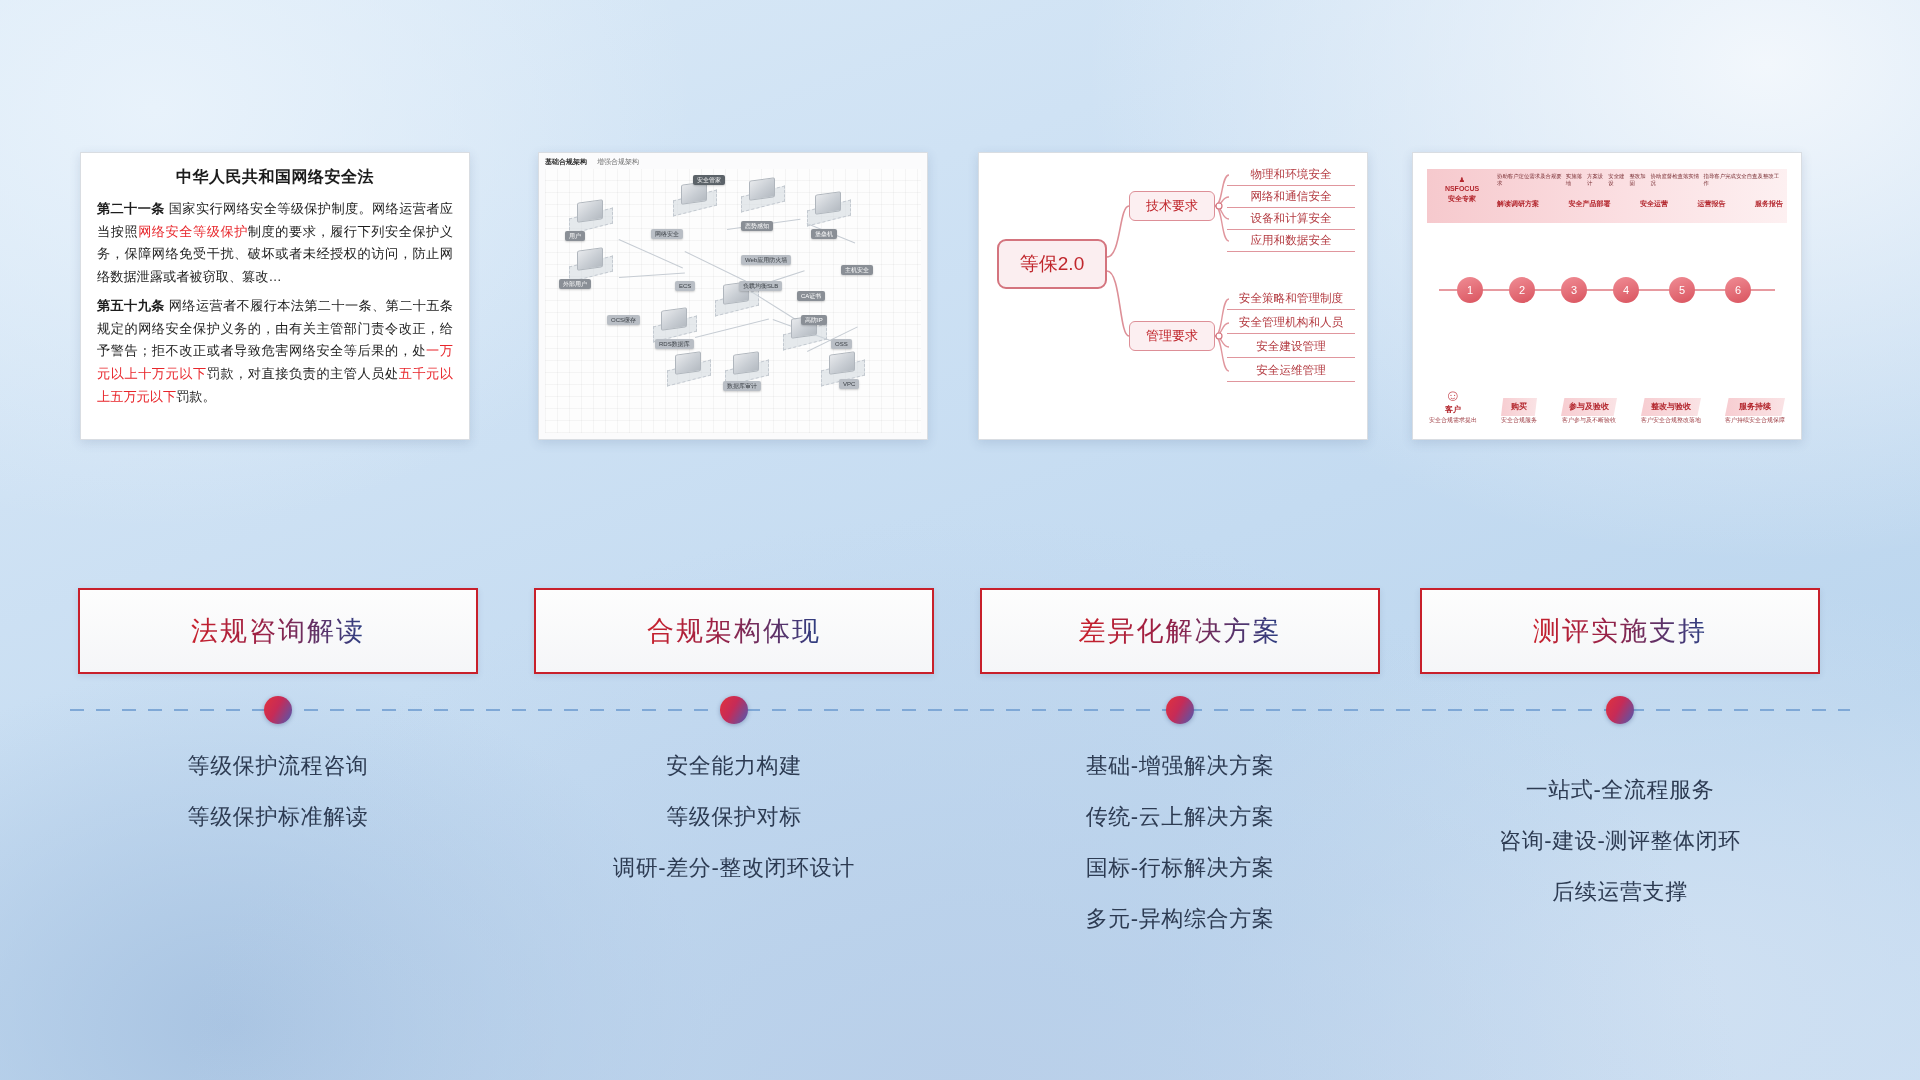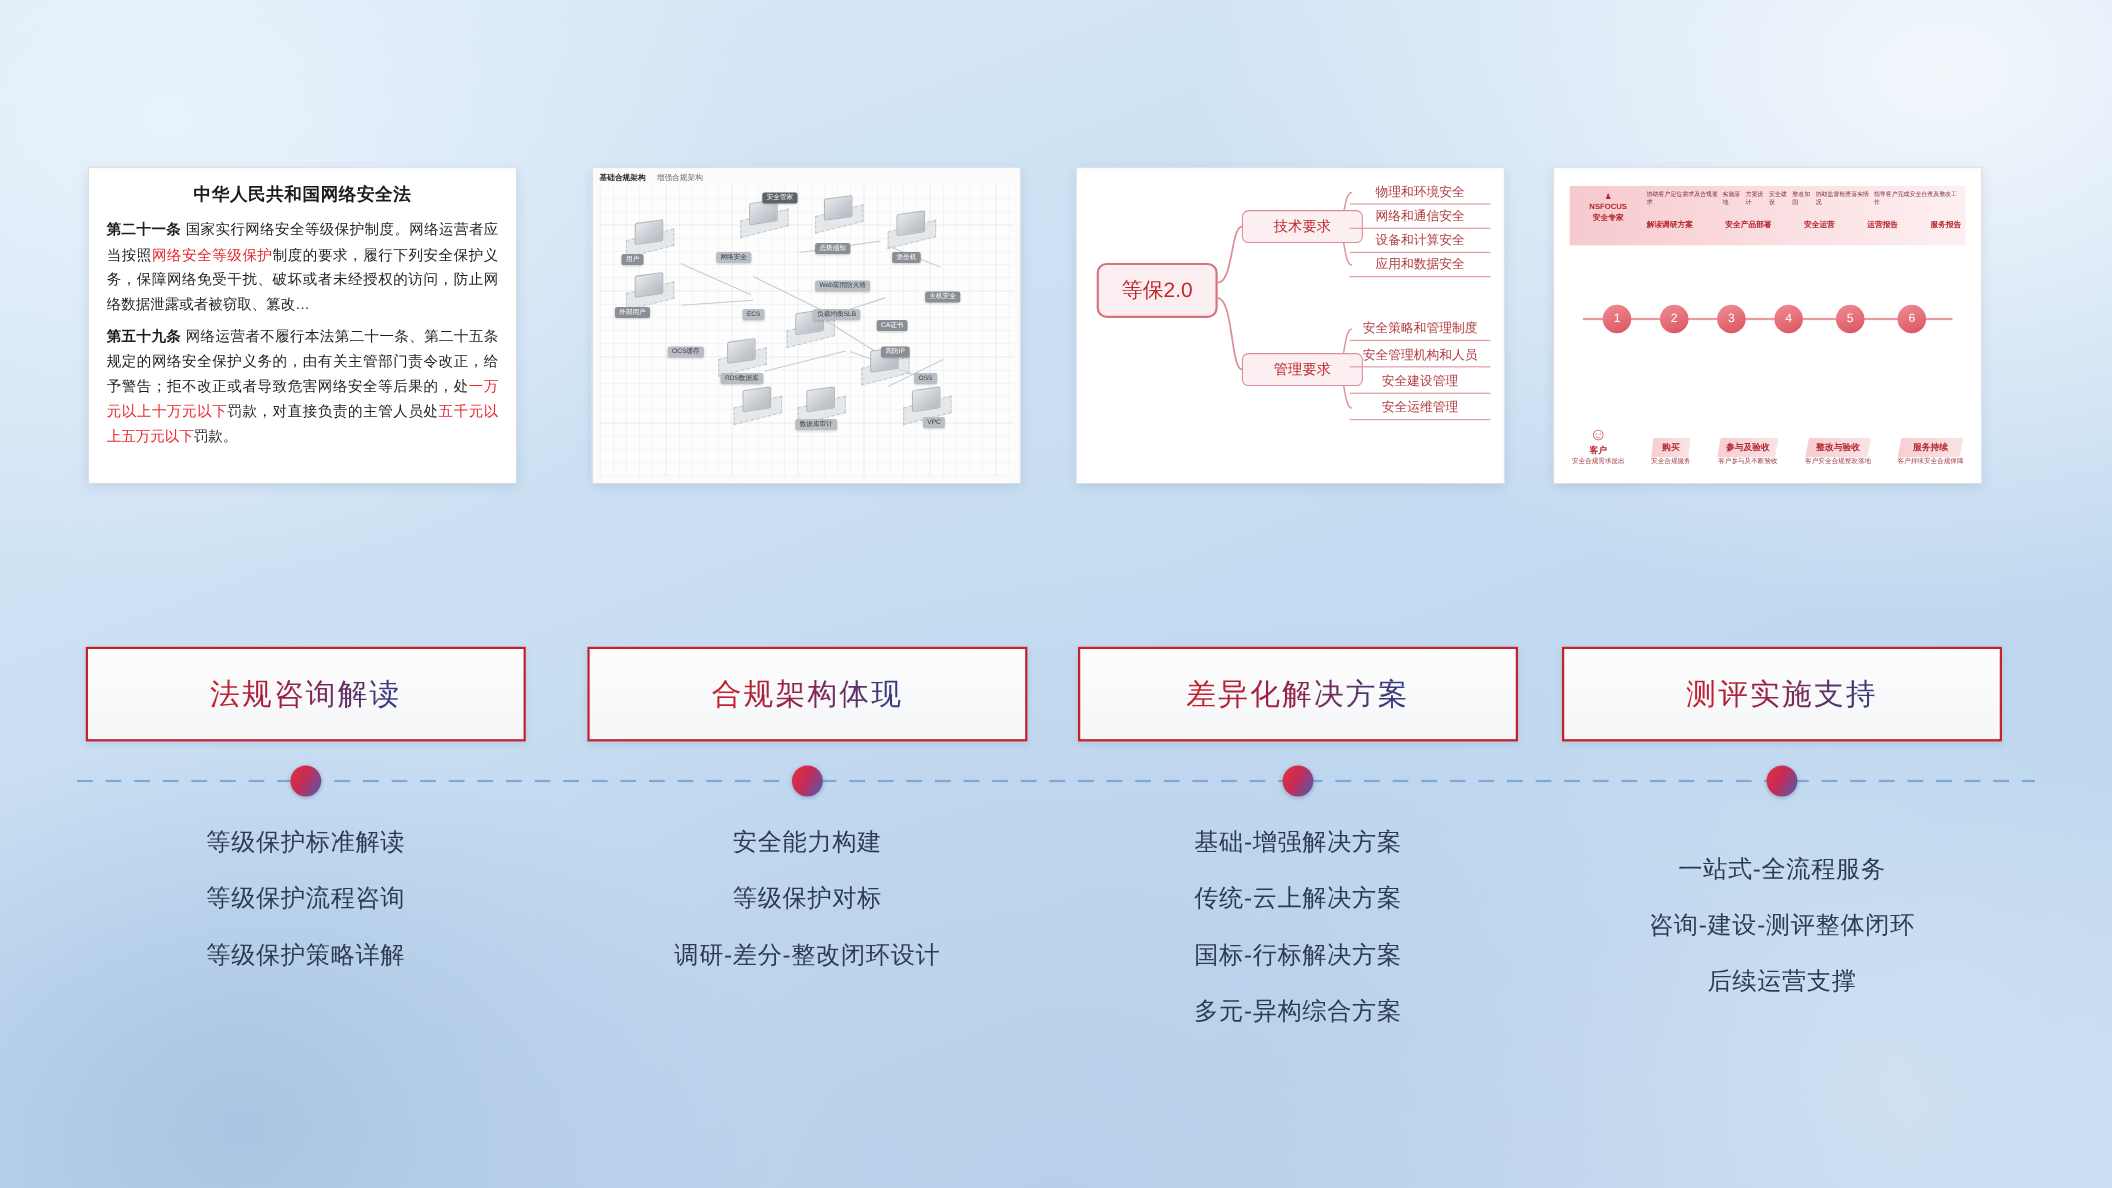--- a/index.html
+++ b/index.html
@@ -130,21 +130,21 @@
     left: 18px; top: 86px;
     width: 110px; height: 50px;
     border: 2.5px solid #d4747e;
     border-radius: 9px;
     background: #fbeef0;
     display: flex; align-items: center; justify-content: center;
     font-size: 19px; color: #c0272d; font-weight: 500;
   }
   .mm-branch {
     position: absolute;
-    width: 110px; height: 30px;
+    width: 86px; height: 30px;
     border: 1.6px solid #dd8f97;
     border-radius: 6px;
     background: #fceff1;
     display: flex; align-items: center; justify-content: center;
     font-size: 13px; color: #c0272d;
   }
   .mm-b1 { left: 150px; top: 38px; }
   .mm-b2 { left: 150px; top: 168px; }
   .mm-leaf {
     position: absolute;
@@ -487,23 +487,22 @@
     <div class="tl-line"></div>
     <div class="tl-dot" style="left:264px;"></div>
     <div class="tl-dot" style="left:720px;"></div>
     <div class="tl-dot" style="left:1166px;"></div>
     <div class="tl-dot" style="left:1606px;"></div>
   </div>
 
   <div class="lists">
 
     <div class="list-col l1">
+      <div class="list-item">等级保护流程咨询</div>
       <div class="list-item">等级保护标准解读</div>
-      <div class="list-item">等级保护流程咨询</div>
-      <div class="list-item">等级保护策略详解</div>
     </div>
 
     <div class="list-col l2">
       <div class="list-item">安全能力构建</div>
       <div class="list-item">等级保护对标</div>
       <div class="list-item">调研-差分-整改闭环设计</div>
     </div>
 
     <div class="list-col l3">
       <div class="list-item">基础-增强解决方案</div>

